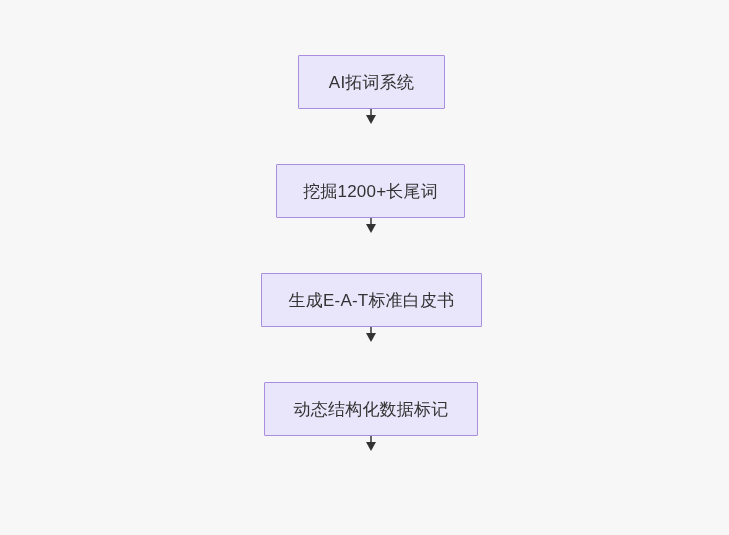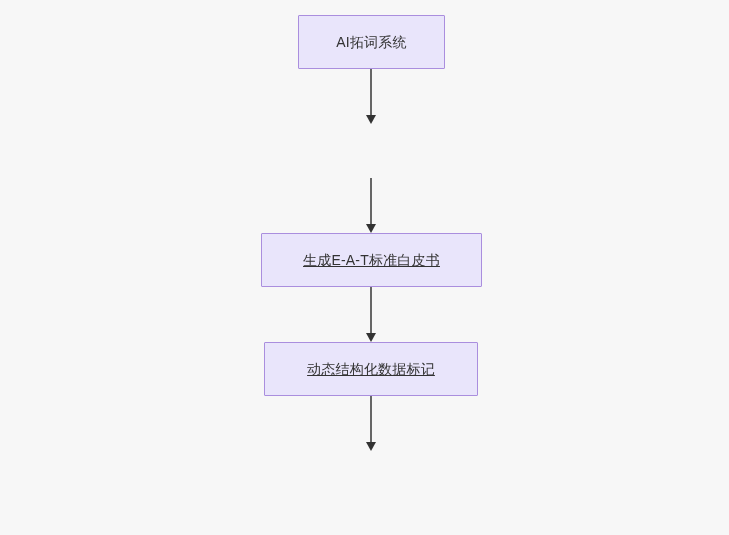--- a/index.html
+++ b/index.html
@@ -17,28 +17,29 @@
     position: relative;
     width: 729px;
     height: 535px;
   }
   .node {
     position: absolute;
     box-sizing: border-box;
     background: #e9e5fb;
     border: 1px solid #aa8ede;
     color: #333333;
-    font-size: 14px;
+    font-size: 17px;
     line-height: 1;
     letter-spacing: 0.2px;
     display: flex;
     align-items: center;
     justify-content: center;
     white-space: nowrap;
     border-radius: 1px;
+    margin-top: 40px;
   }
   .edge {
     position: absolute;
     width: 10px;
     pointer-events: none;
   }
   .edge .shaft {
     position: absolute;
     left: 4px;
     top: 0;
@@ -72,19 +73,20 @@
     <div class="shaft" style="height:46px;"></div>
     <div class="head" style="top:46px;"></div>
   </div>
   <div class="edge" style="left:366px; top:396px; height:55px;">
     <div class="shaft" style="height:46px;"></div>
     <div class="head" style="top:46px;"></div>
   </div>
 
   <div class="node" style="left:298px; top:15px; width:147px; height:54px;">AI拓词系统</div>
 
+  <div class="node" style="left:276px; top:124px; width:189px; height:54px;">挖掘1200+长尾词</div>
 
-  <div class="node" style="left:261px; top:233px; width:221px; height:54px;text-decoration:underline;">生成E-A-T标准白皮书</div>
+  <div class="node" style="left:261px; top:233px; width:221px; height:54px;">生成E-A-T标准白皮书</div>
 
-  <div class="node" style="left:264px; top:342px; width:214px; height:54px;text-decoration:underline;">动态结构化数据标记</div>
+  <div class="node" style="left:264px; top:342px; width:214px; height:54px;">动态结构化数据标记</div>
 
 
 </div>
 
 </body></html>

